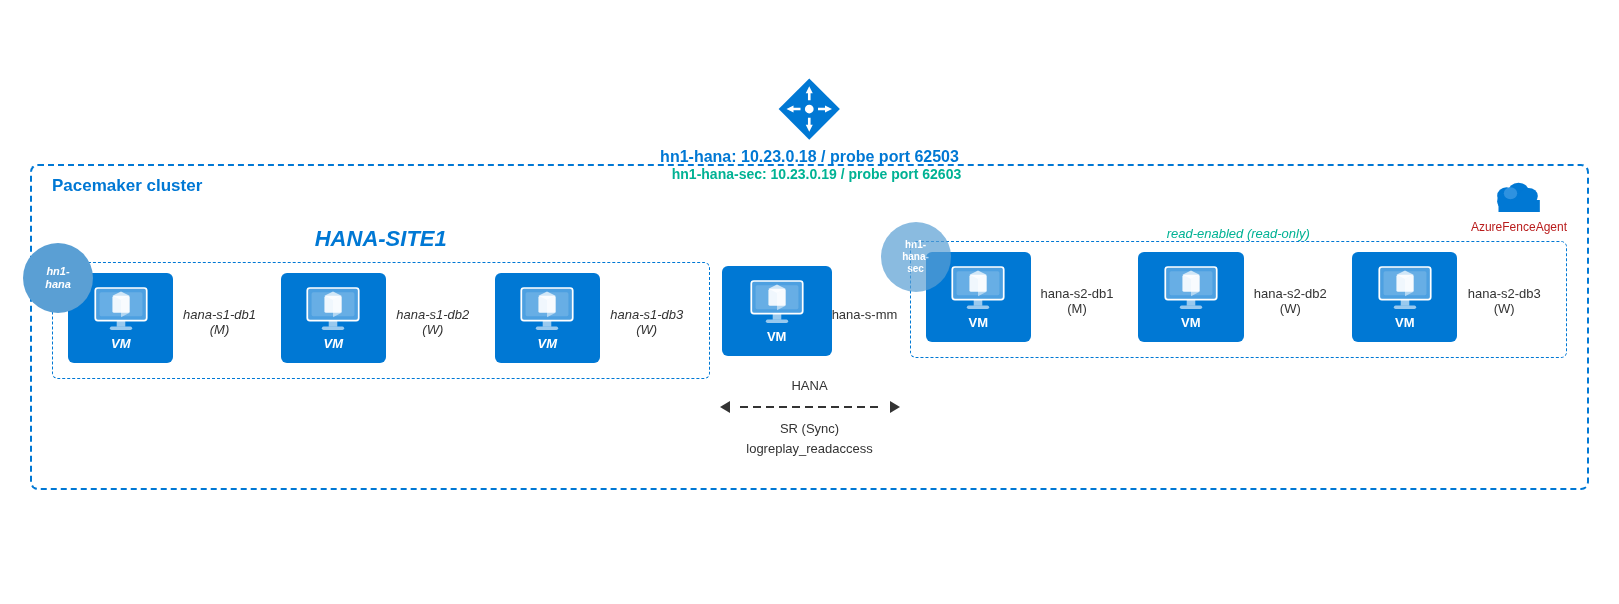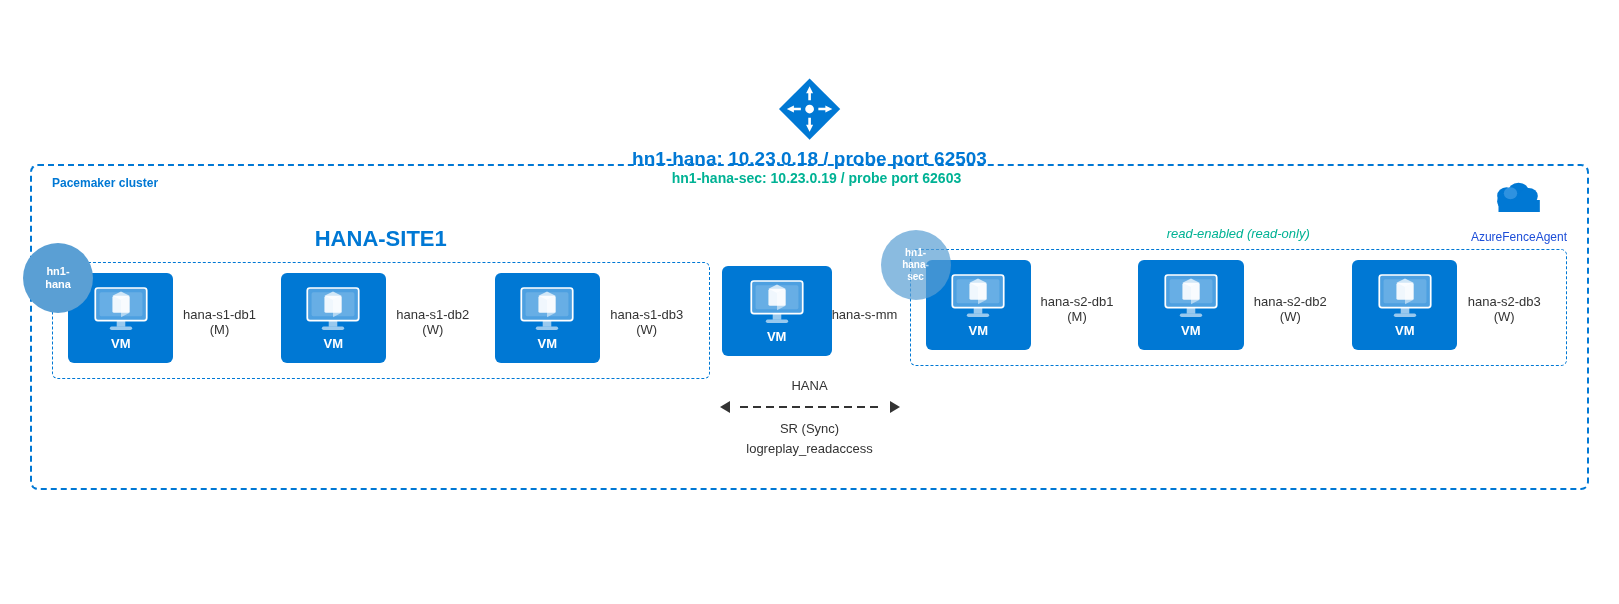--- a/index.html
+++ b/index.html
@@ -36,21 +36,21 @@
       height: 70px;
     }
 
     .lb-labels {
       text-align: center;
       margin-top: 4px;
     }
 
     .lb-label-primary {
       color: #0078d4;
-      font-size: 19px;
+      font-size: 16px;
       font-weight: 600;
     }
 
     .lb-label-secondary {
       color: #00b294;
       font-size: 14px;
       font-weight: 600;
       padding-left: 14px;
     }
 
@@ -61,56 +61,57 @@
       padding: 60px 20px 30px 20px;
       position: relative;
       margin-top: 50px;
     }
 
     .pacemaker-label {
       position: absolute;
       top: 10px;
       left: 20px;
       color: #0078d4;
-      font-size: 12px;
+      font-size: 17px;
       font-weight: 600;
     }
 
     
     .azure-fence-agent {
       position: absolute;
       top: 10px;
       right: 20px;
       display: flex;
       flex-direction: column;
       align-items: center;
     }
 
     .azure-cloud-icon {
       width: 55px;
       height: 40px;
     }
 
     .azure-fence-label {
       font-size: 12px;
-      color: #1d4ed8;
-      margin-top: 14px;
+      color: #b91c1c;
+      margin-top: 4px;
     }
 
     
     .main-content {
       display: flex;
       align-items: flex-start;
       gap: 10px;
     }
 
     
     .site-section {
       flex: 1;
       position: relative;
+      font-style: italic;
     }
 
     .site-title {
       color: #0078d4;
       font-size: 22px;
       font-weight: 700;
       text-align: center;
       margin-bottom: 10px;
     }
 
@@ -229,21 +230,20 @@
       text-align: center;
       line-height: 1.5;
     }
 
     
     .read-enabled-label {
       color: #00b294;
       font-size: 13px;
       font-style: italic;
       text-align: center;
-      margin-bottom: 8px;
     }
 
     
     .site2-wrapper {
       flex: 1;
     }
   </style>
 </head>
 <body>
 

